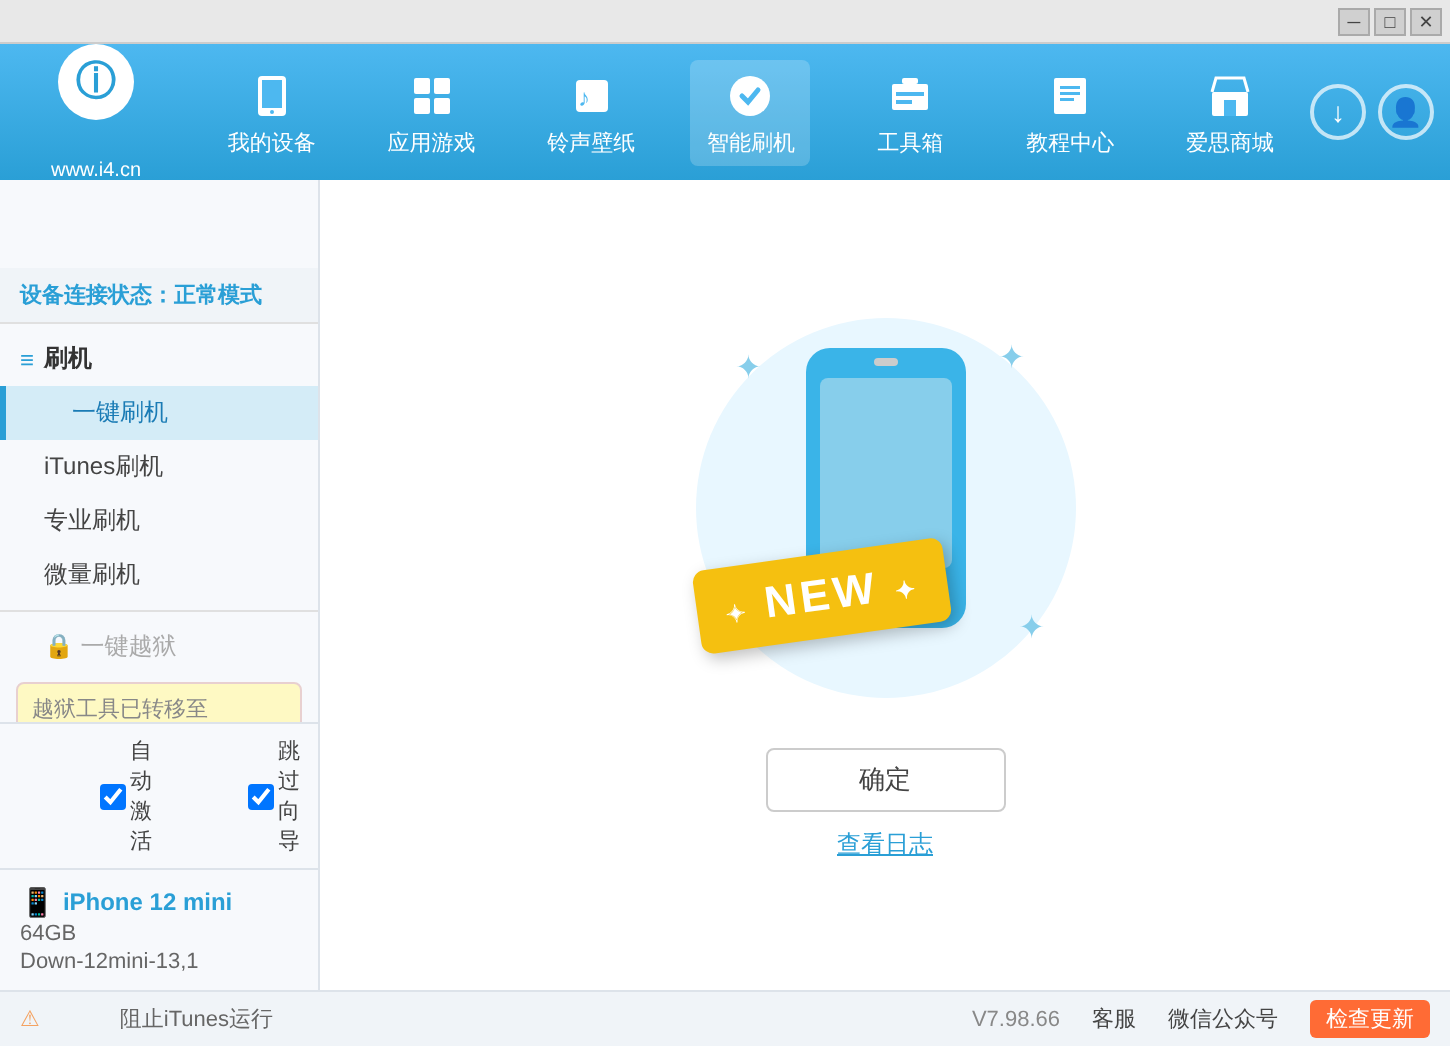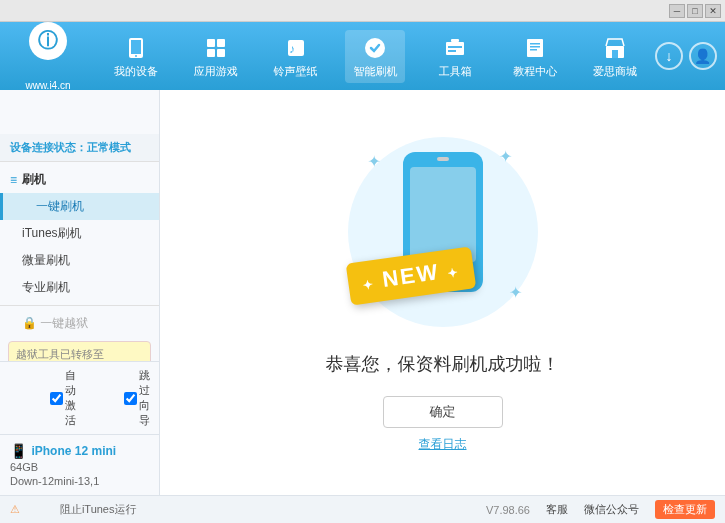--- a/index.html
+++ b/index.html
@@ -484,24 +484,24 @@
           <span class="icon">≡</span>
           <span>刷机</span>
         </div>
         <div class="sidebar-item active">
           <span>一键刷机</span>
         </div>
         <div class="sidebar-item">
           <span>iTunes刷机</span>
         </div>
         <div class="sidebar-item">
+          <span>专业刷机</span>
+        </div>
+        <div class="sidebar-item">
           <span>微量刷机</span>
-        </div>
-        <div class="sidebar-item">
-          <span>专业刷机</span>
         </div>
         <div class="sidebar-divider"></div>
         <div class="sidebar-disabled">
           <span style="color:#aaa;">🔒 </span><span>一键越狱</span>
         </div>
         <div class="sidebar-warning">
           <span>越狱工具已转移至<br>工具箱</span>
         </div>
         <div class="sidebar-divider"></div>
 
@@ -554,21 +554,20 @@
           <span style="color:white; font-size:22px; font-weight:bold; letter-spacing:2px;">
             <span style="font-size:12px;">✦</span> NEW <span style="font-size:12px;">✦</span>
           </span>
         </div>
 
         <span class="sparkle sparkle-1">✦</span>
         <span class="sparkle sparkle-2">✦</span>
         <span class="sparkle sparkle-3">✦</span>
       </div>
 
-      <div class="success-title">恭喜您，保资料刷机成功啦！</div>
       <button class="confirm-btn">确定</button>
       <span class="go-to-link">查看日志</span>
     </div>
   </div>
 
   <div class="bottom-bar">
     <div class="bottom-left">
       <span class="bottom-left-icon">⚠</span>
       <span style="cursor:pointer;color:#666;margin-left:36px;">阻止iTunes运行</span>
     </div>

